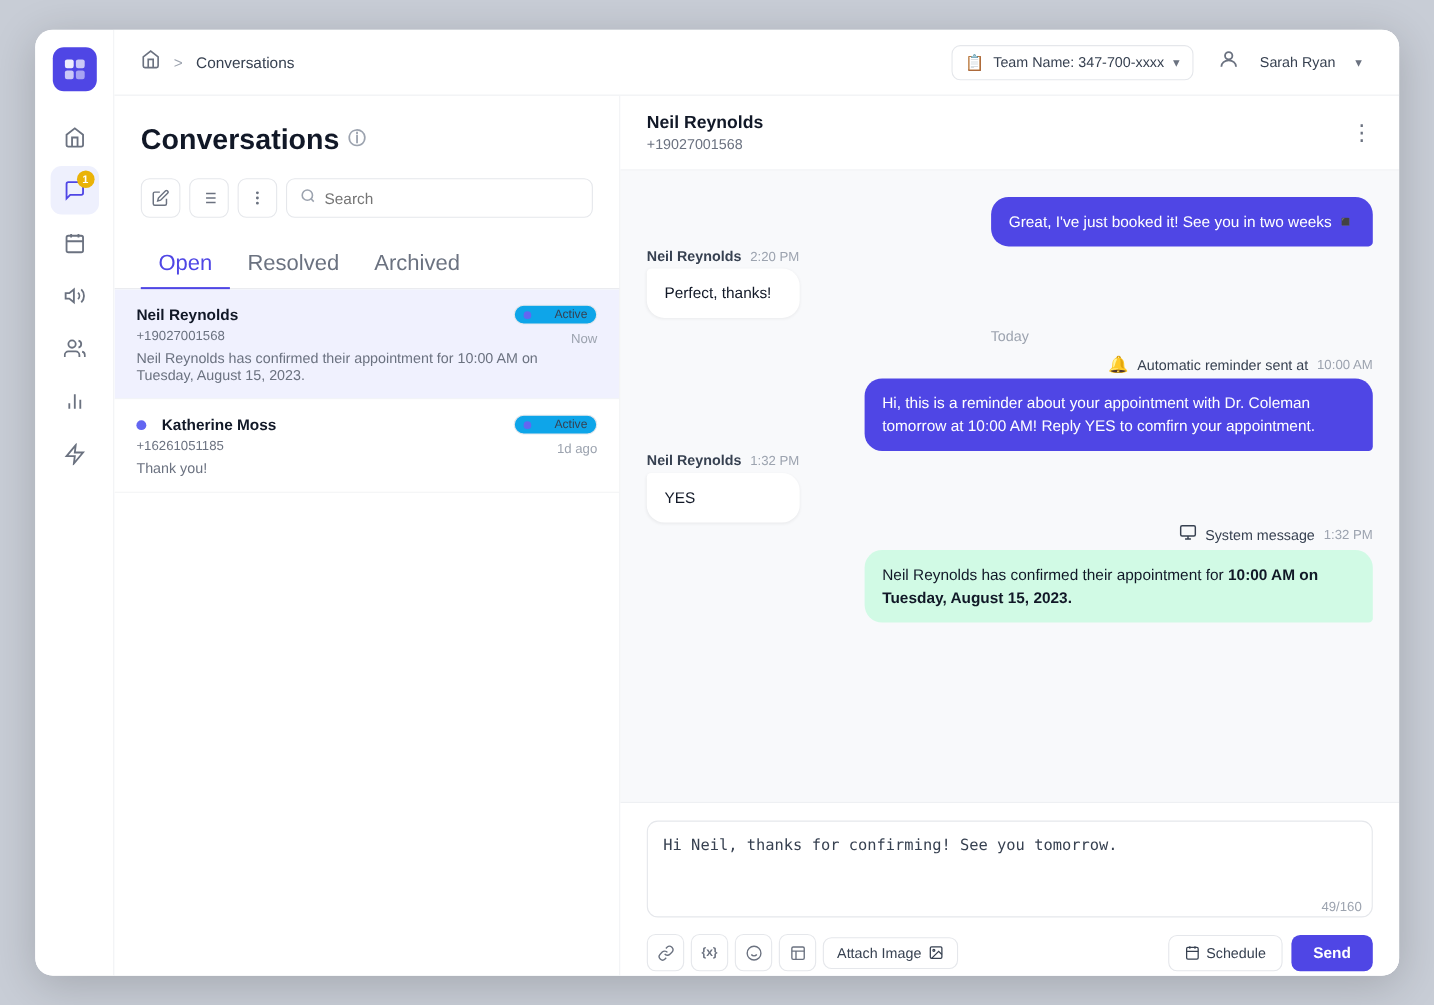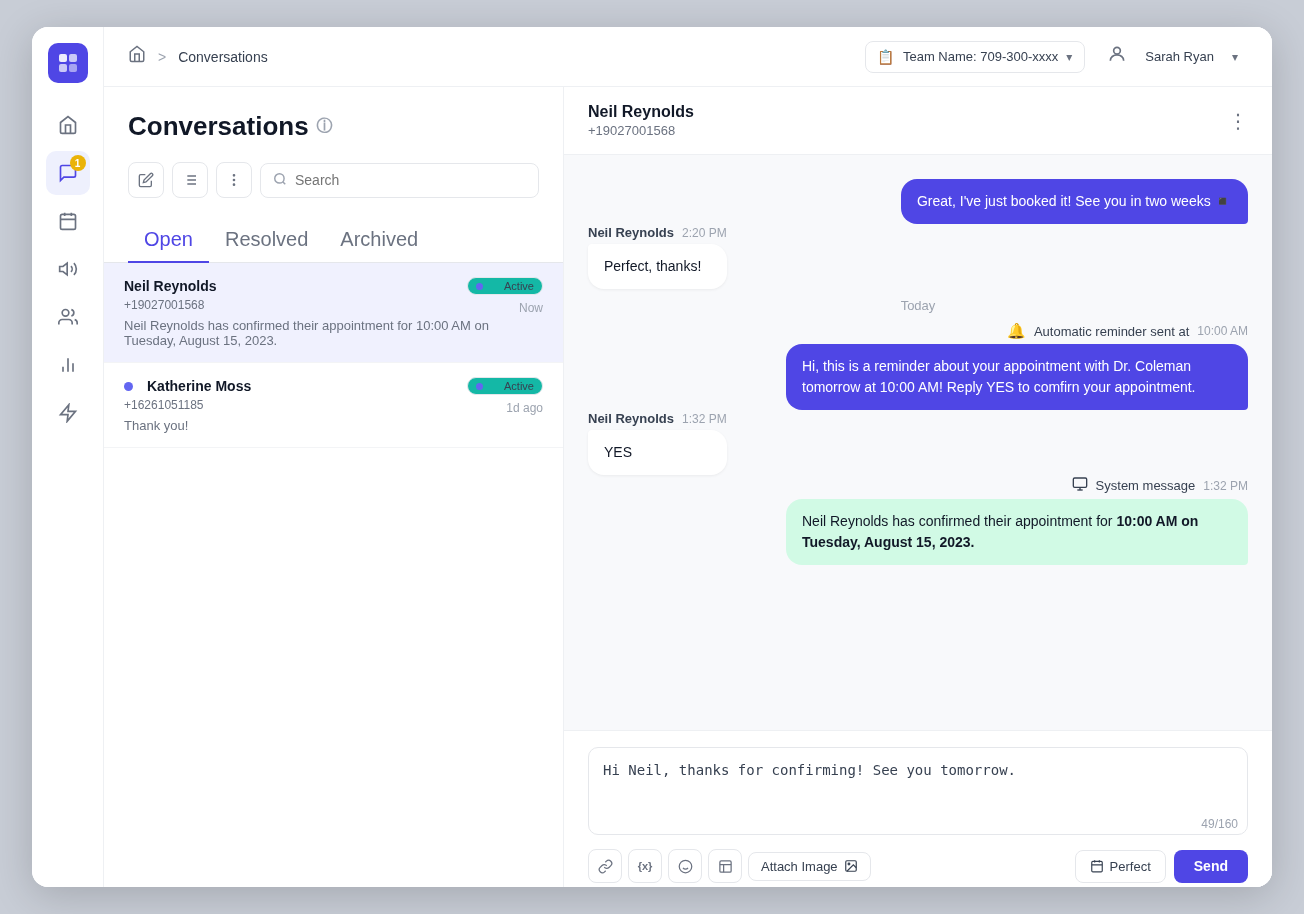--- a/index.html
+++ b/index.html
@@ -230,21 +230,21 @@
       margin-bottom: 3px;
     }
     .conv-name { font-size: 14px; font-weight: 600; color: #111827; }
     .conv-time { font-size: 12px; color: #9ca3af; }
     .conv-phone { font-size: 12px; color: #6b7280; margin-bottom: 6px; }
     .conv-preview { font-size: 13px; color: #6b7280; }
     .active-badge {
       display: flex;
       align-items: center;
       gap: 21px;
-      background: #14b8a6;
+      background: #0ea5e9;
       border: 1px solid #e5e7eb;
       border-radius: 20px;
       padding: 2px 8px;
       font-size: 11px;
       font-weight: 500;
       color: #374151;
     }
     .active-dot {
       width: 7px;
       height: 7px;
@@ -520,21 +520,21 @@
         <svg width="18" height="18" viewBox="0 0 24 24" fill="none" stroke="currentColor" stroke-width="2">
             <path d="M3 9l9-7 9 7v11a2 2 0 0 1-2 2H5a2 2 0 0 1-2-2z"></path>
             <polyline points="9 22 9 12 15 12 15 22"></polyline>
           </svg>
       </span>
       <span class="topbar-separator">&gt;</span>
       <span class="topbar-breadcrumb">Conversations</span>
       <div class="topbar-right">
         <div class="team-selector">
           <span style="color:#6366f1; font-size:14px;">📋</span>
-          <span>Team Name: 709-300-xxxx</span>
+          <span>Team Name: 347-700-xxxx</span>
           <span style="color:#6b7280; font-size:12px;">▾</span>
         </div>
         <div class="user-menu">
           <span style="font-size:18px; color:#6b7280;">
             <svg width="20" height="20" viewBox="0 0 24 24" fill="none" stroke="currentColor" stroke-width="2">
                 <circle cx="12" cy="8" r="4"></circle>
                 <path d="M4 20c0-4 3.6-7 8-7s8 3 8 7"></path>
               </svg>
           </span>
           <span>Sarah Ryan</span>
@@ -735,21 +735,21 @@
                 </svg>
             </button>
             <div class="compose-right">
               <button class="schedule-btn">
                 <svg width="14" height="14" viewBox="0 0 24 24" fill="none" stroke="currentColor" stroke-width="2">
                     <rect x="3" y="4" width="18" height="18" rx="2"></rect>
                     <line x1="16" y1="2" x2="16" y2="6"></line>
                     <line x1="8" y1="2" x2="8" y2="6"></line>
                     <line x1="3" y1="10" x2="21" y2="10"></line>
                   </svg>
-                <span>Perfect</span>
+                <span>Schedule</span>
               </button>
               <button class="send-btn">Send</button>
             </div>
           </div>
         </div>
       </div>
     </div>
   </div>
 </div>
 

